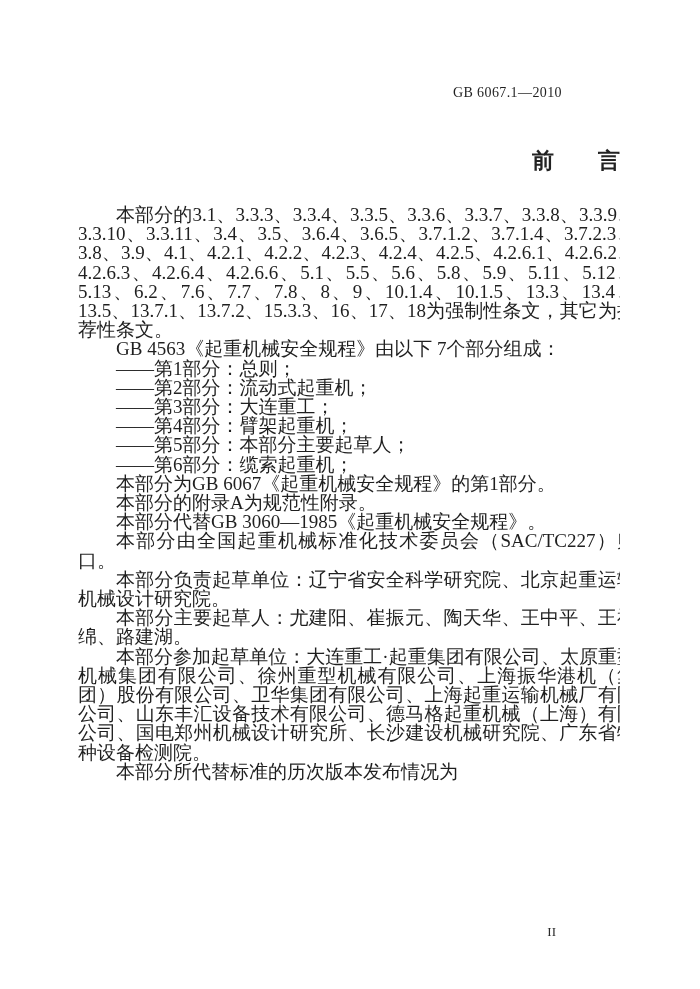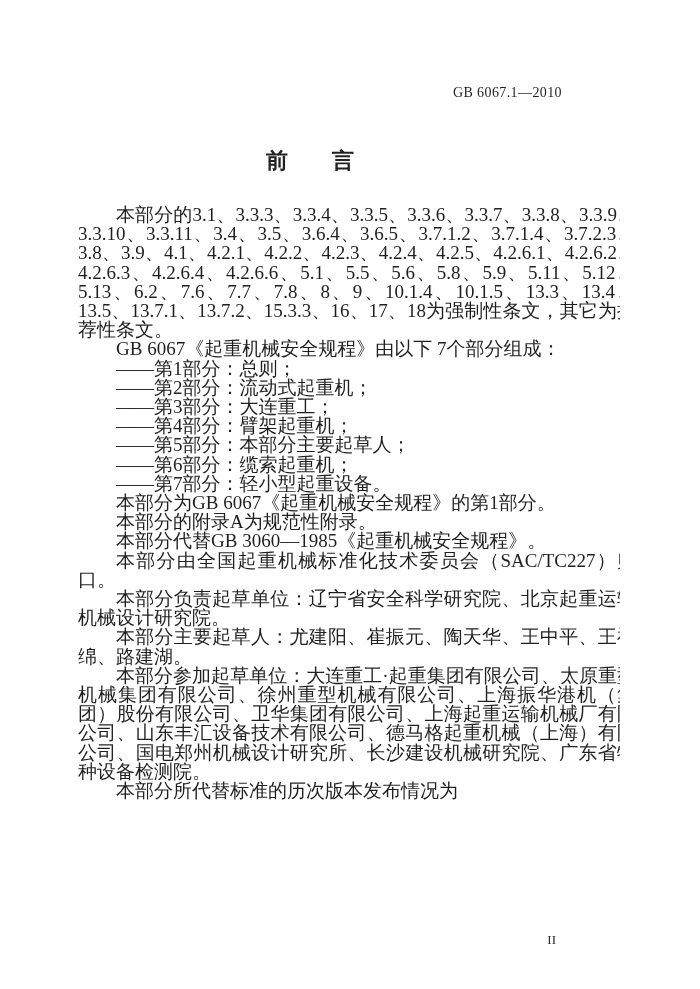--- a/index.html
+++ b/index.html
@@ -22,21 +22,21 @@
     right: 58px;
     font-size: 14px;
     letter-spacing: 0.4px;
     color: #1f1f1f;
   }
   .doc-title {
     position: absolute;
     top: 146px;
     left: 0;
     width: 100%;
-    text-align: center;
+    text-align: right;
     font-family: "Liberation Sans", "DejaVu Sans", sans-serif;
     font-weight: bold;
     font-size: 22px;
     color: #222222;
   }
   .content {
     position: absolute;
     top: 205px;
     left: 78px;
     width: 558px;
@@ -46,47 +46,46 @@
     text-justify: inter-ideograph;
   }
   .content p {
     margin: 0;
     padding: 0;
     text-indent: 2em;
   }
   .page-number {
     position: absolute;
     right: 64px;
-    bottom: 41px;
+    bottom: 49px;
     font-size: 13px;
     color: #2a2a2a;
   }
 </style>
 </head>
 <body>
 
 <div class="page">
 
   <div class="std-number">GB 6067.1—2010</div>
 
   <div class="doc-title">前　　言</div>
 
   <div class="content">
 
     <p>本部分的3.1、3.3.3、3.3.4、3.3.5、3.3.6、3.3.7、3.3.8、3.3.9、3.3.10、3.3.11、3.4、3.5、3.6.4、3.6.5、3.7.1.2、3.7.1.4、3.7.2.3、3.8、3.9、4.1、4.2.1、4.2.2、4.2.3、4.2.4、4.2.5、4.2.6.1、4.2.6.2、4.2.6.3、4.2.6.4、4.2.6.6、5.1、5.5、5.6、5.8、5.9、5.11、5.12、5.13、6.2、7.6、7.7、7.8、8、9、10.1.4、10.1.5、13.3、13.4、13.5、13.7.1、13.7.2、15.3.3、16、17、18为强制性条文，其它为推荐性条文。</p>
 
-    <p>GB 6067《起重机械安全规程》由以下 7个部分组成：</p>
+    <p>GB 4563《起重机械安全规程》由以下 7个部分组成：</p>
 
     <p>——第1部分：总则；</p>
     <p>——第2部分：流动式起重机；</p>
     <p>——第3部分：大连重工；</p>
     <p>——第4部分：臂架起重机；</p>
     <p>——第5部分：本部分主要起草人；</p>
     <p>——第6部分：缆索起重机；</p>
-    <p>——第7部分：轻小型起重设备。</p>
 
     <p>本部分为GB 6067《起重机械安全规程》的第1部分。</p>
     <p>本部分的附录A为规范性附录。</p>
     <p>本部分代替GB 3060—1985《起重机械安全规程》。</p>
     <p>本部分由全国起重机械标准化技术委员会（SAC/TC227）归口。</p>
     <p>本部分负责起草单位：辽宁省安全科学研究院、北京起重运输机械设计研究院。</p>
     <p>本部分主要起草人：尤建阳、崔振元、陶天华、王中平、王福绵、路建湖。</p>
     <p>本部分参加起草单位：大连重工·起重集团有限公司、太原重型机械集团有限公司、徐州重型机械有限公司、上海振华港机（集团）股份有限公司、卫华集团有限公司、上海起重运输机械厂有限公司、山东丰汇设备技术有限公司、德马格起重机械（上海）有限公司、国电郑州机械设计研究所、长沙建设机械研究院、广东省特种设备检测院。</p>
     <p>本部分所代替标准的历次版本发布情况为</p>
 

